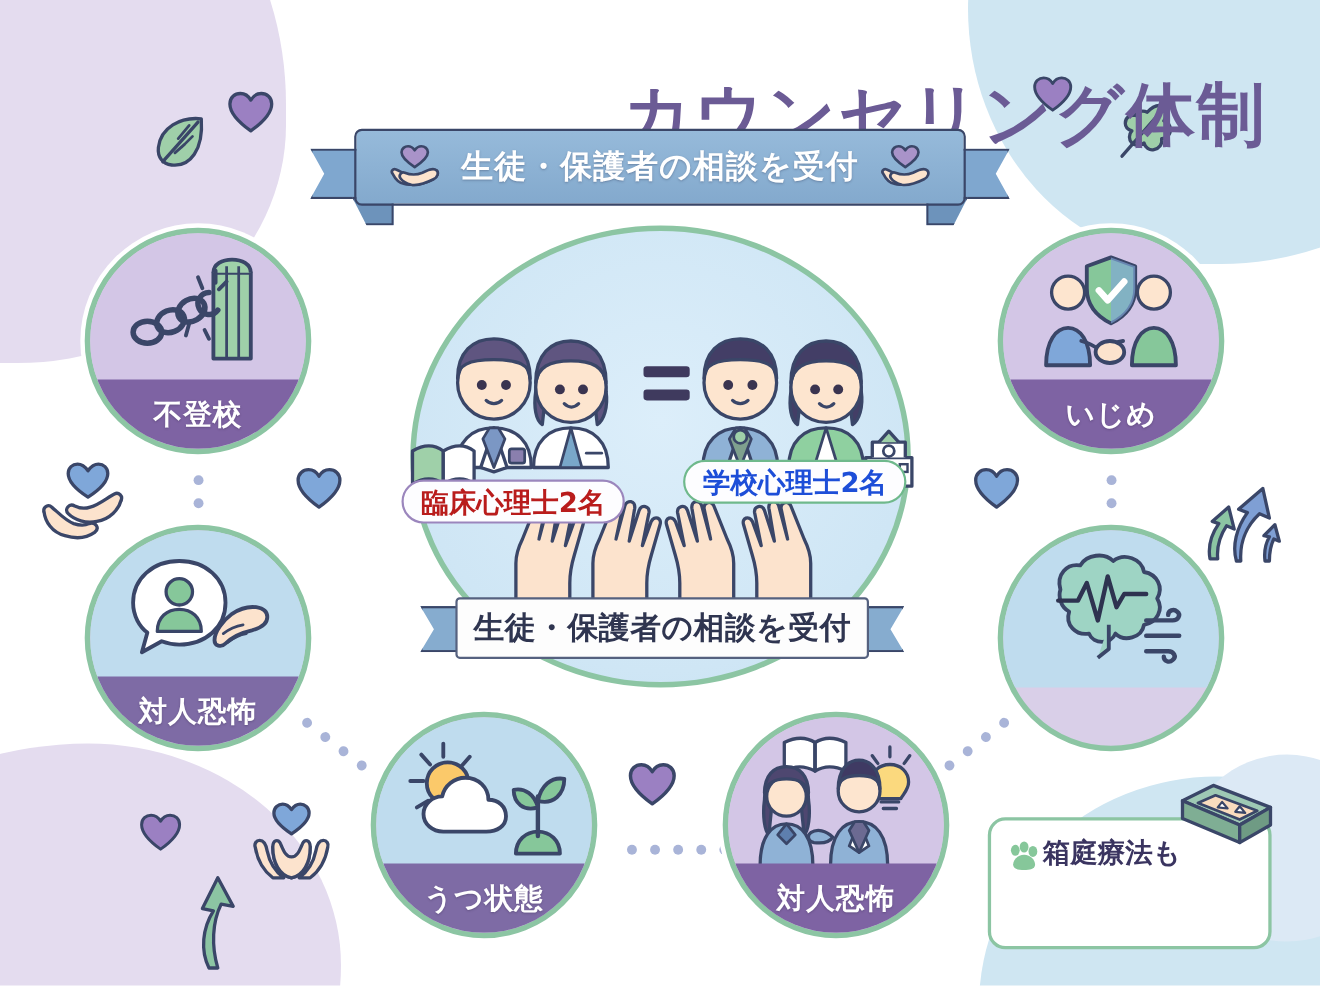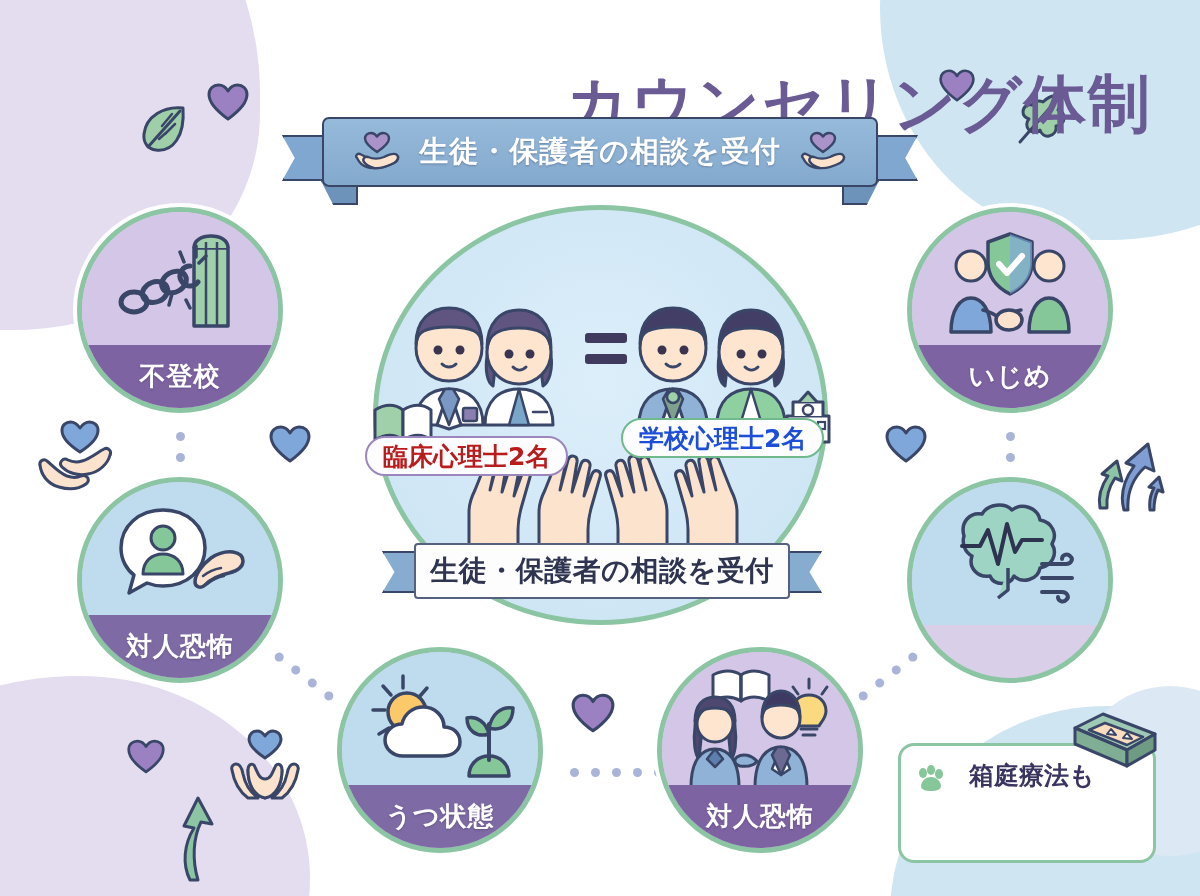--- a/index.html
+++ b/index.html
@@ -198,21 +198,21 @@
 
   
   #note {
     position: absolute; z-index: 7;
     left: 898px; top: 743px; width: 258px; height: 120px;
     background: #ffffff;
     border: 3px solid #8cc5a3;
     border-radius: 16px;
     padding: 14px 16px 0 16px;
   }
-  #note .nrow { display: flex; align-items: center; gap: 24px; }
+  #note .nrow { display: flex; align-items: center; gap: 3px; }
   #note .ntext {
     font-size: 25px; font-weight: 700; color: #3a3460; line-height: 1.28;
   }
 
   svg { display: block; overflow: visible; }
 </style>
 </head>
 <body>
 
 <div id="stage">

